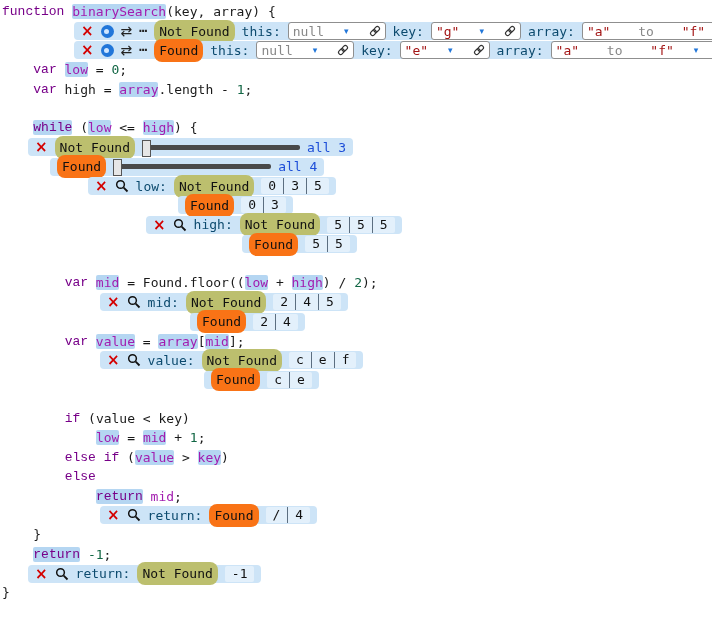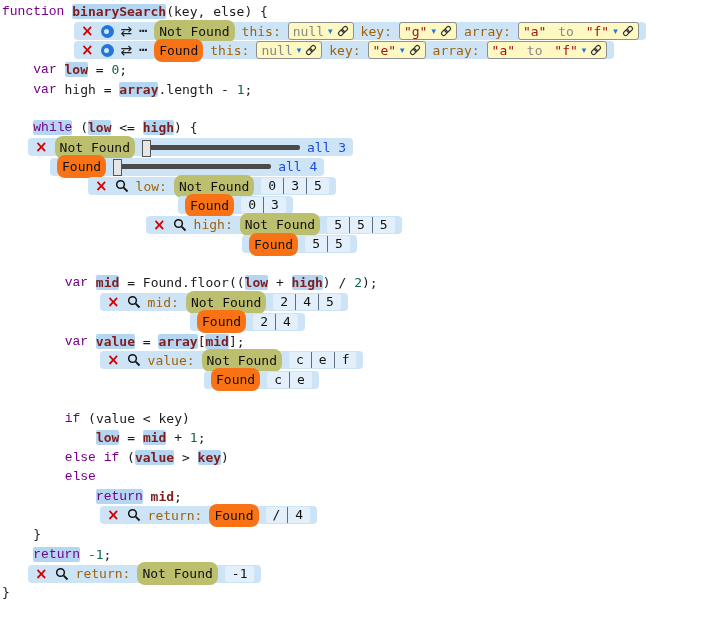--- a/index.html
+++ b/index.html
@@ -2,59 +2,59 @@
 <html><head>
 <meta charset="utf-8">
 <style>
   html,body{margin:0;padding:0;}
   body{width:712px;height:620px;overflow:hidden;background:#ffffff;
        font-family:"DejaVu Sans Mono",monospace;font-size:13px;color:#111;}
   #editor{padding:2px 0 0 2px;}
   .line{display:flex;align-items:center;height:19.38px;white-space:pre;}
   
   .tok-kw{color:#770088;font-family:Liberation Mono, monospace;}
-  .tok-def{color:#7f1d1d;font-weight:bold;}
+  .tok-def{color:#a21caf;}
   .tok-num{color:#116644;}
   .tok-pl{color:#1a1a1a;}
   .tok-fade{color:#93a3bd;}
   .hl{background:#b5d6f2;border-radius:2px;}
   
   .widget{display:flex;align-items:center;gap:7px;background:#cde4f7;border-radius:4px;
           height:18px;padding:0 7px;flex:0 0 auto;}
   .badge{padding:4px 5px;height:15px;line-height:16px;color:#111;border-radius:8px;flex:0 0 auto;}
   .badge.nf{background:#bcbf6e;}
   .badge.f{background:#f97316;}
   .close{color:#d40000;font-weight:bold;font-size:15px;line-height:14px;
          font-family:"DejaVu Sans",sans-serif;cursor:pointer;}
   .toggle{width:13px;height:13px;border-radius:50%;background:#2176d9;position:relative;
           display:inline-block;flex:0 0 auto;cursor:pointer;}
   .toggle::after{content:"";position:absolute;left:3px;top:4px;width:5px;height:5px;
           border-radius:50%;background:#cfe6ff;}
   .swap{font-family:"DejaVu Sans",sans-serif;color:#222;font-size:14px;line-height:14px;cursor:pointer;}
   .more{color:#222;font-weight:bold;line-height:14px;cursor:pointer;}
-  .plabel{color:#a16207;text-align:right;}
-  .dropdown{display:flex;align-items:center;gap:4px;background:#fef9c3;border:1px solid #8f8f8f;
+  .plabel{color:#0c4a6e;text-align:right;}
+  .dropdown{display:flex;align-items:center;gap:20px;background:#ffffff;border:1px solid #8f8f8f;
             border-radius:3px;height:16px;padding:0 4px;cursor:pointer;flex:0 0 auto;}
   .caret{color:#2176d9;font-size:9px;font-family:"DejaVu Sans",sans-serif;}
   .linkicon,.mag{display:inline-flex;align-items:center;}
   .str{color:#a31515;}
   .gray{color:#888;}
   .vals{display:flex;background:rgba(255,255,255,0.45);border-radius:2px;height:16px;align-items:center;}
   .vals .vcell{padding:0 7px;line-height:16px;}
   .vals .vcell+.vcell{border-left:1px solid #5c6e80;}
   .slider{position:relative;width:158px;height:5px;background:#4a4a4a;border-radius:2px;
           flex:0 0 auto;cursor:pointer;}
   .handle{position:absolute;left:0;top:-5px;width:7px;height:15px;background:#e6e6e6;border:1px solid #555;}
   .count{color:#1d4ed8;}
 </style>
 </head>
 <body>
 
 <div id="editor">
-    <div class="line"><span class="tok-kw">function</span><span class="tok-pl"> </span><span class="tok-def hl">binarySearch</span><span class="tok-pl">(key, else) {</span></div>
+    <div class="line"><span class="tok-kw">function</span><span class="tok-pl"> </span><span class="tok-def hl">binarySearch</span><span class="tok-pl">(key, array) {</span></div>
     <div class="line"><div class="widget" style="margin-left: 72px;"><span class="close">×</span><span class="toggle"></span><span class="swap">⇄</span><span class="more">⋯</span><span class="badge nf">Not Found</span><span class="plabel">this:</span><span class="dropdown"><span class="gray">null</span><span class="caret">▾</span><span class="linkicon"><svg width="12" height="12" viewBox="0 0 16 16">
               <g transform="rotate(-45 8 8)" fill="none" stroke="#333" stroke-width="1.6">
                 <rect x="0.8" y="5.2" width="8.2" height="5.6" rx="2.8"></rect>
                 <rect x="7" y="5.2" width="8.2" height="5.6" rx="2.8"></rect>
               </g>
             </svg></span></span><span class="plabel">key:</span><span class="dropdown"><span class="str">"g"</span><span class="caret">▾</span><span class="linkicon"><svg width="12" height="12" viewBox="0 0 16 16">
               <g transform="rotate(-45 8 8)" fill="none" stroke="#333" stroke-width="1.6">
                 <rect x="0.8" y="5.2" width="8.2" height="5.6" rx="2.8"></rect>
                 <rect x="7" y="5.2" width="8.2" height="5.6" rx="2.8"></rect>
               </g>

